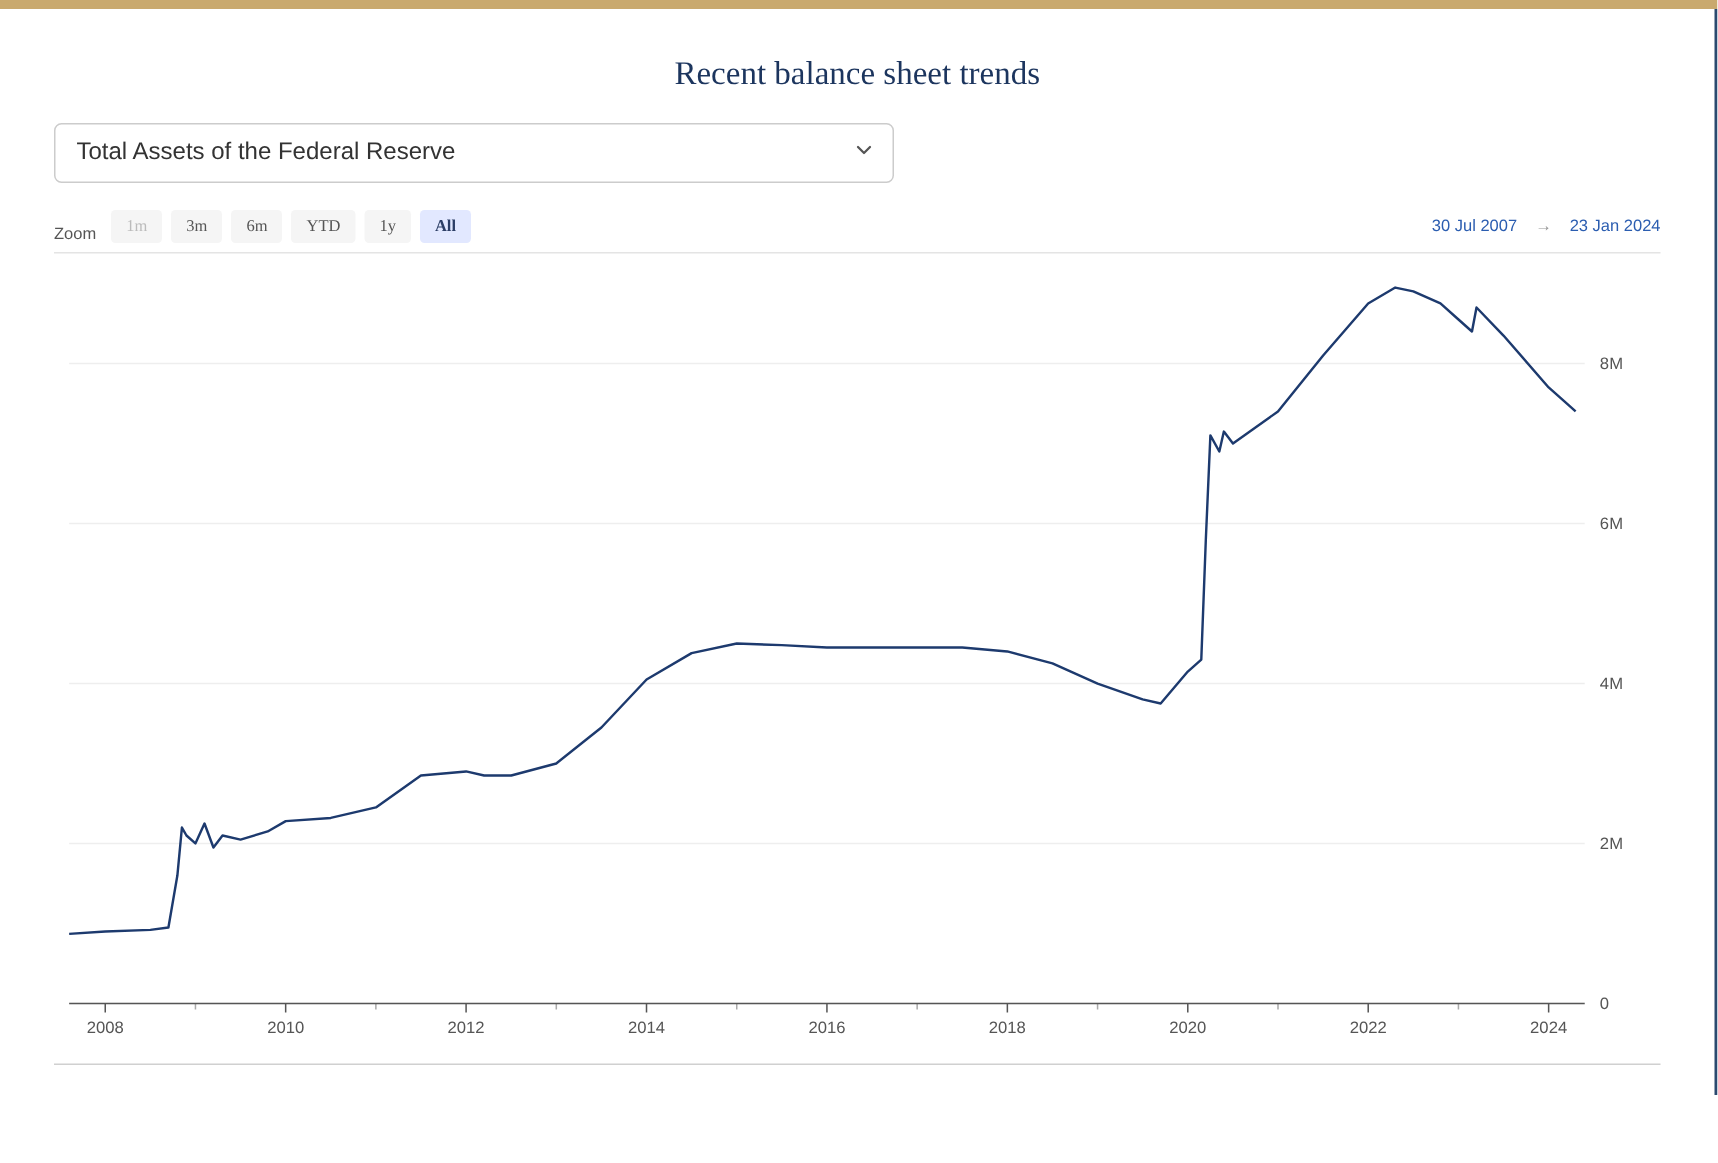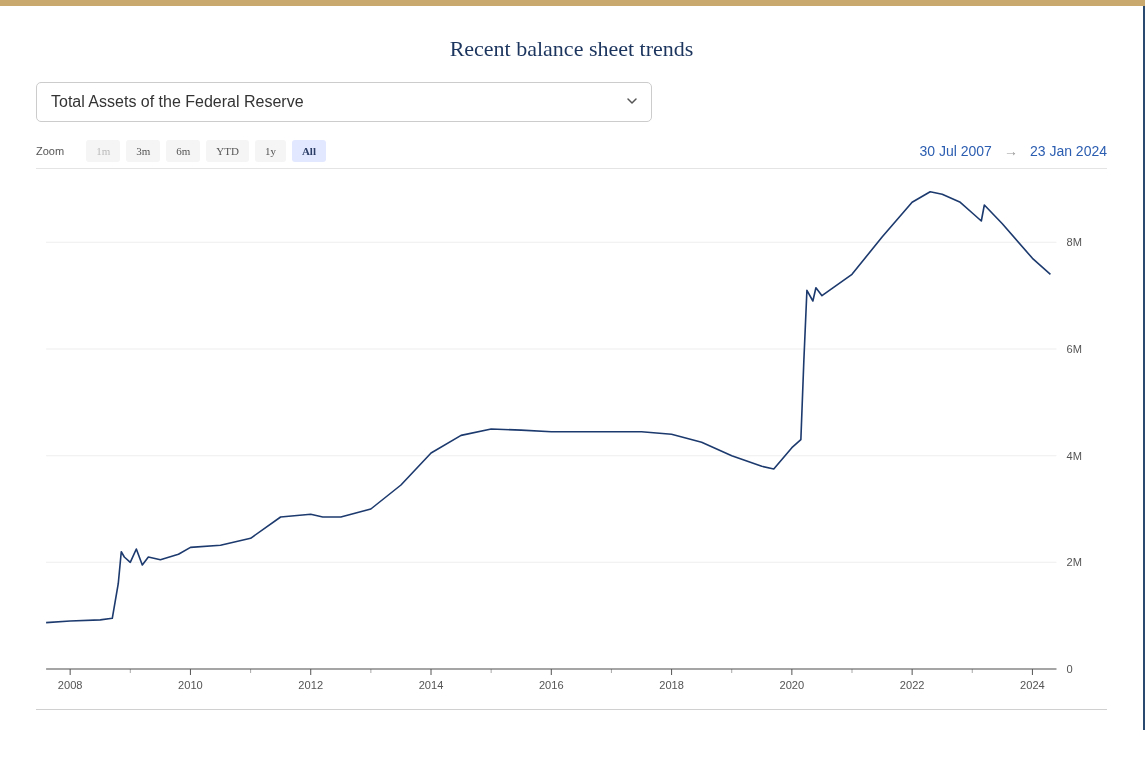--- a/index.html
+++ b/index.html
@@ -26,21 +26,21 @@
     text-align: center;
   }
   .prompt {
     font-size: 15px;
     font-weight: bold;
     margin: 0 0 10px 0;
     color: #222;
   }
   .select-wrap {
     position: relative;
-    width: 616px;
+    width: 560px;
     margin-bottom: 18px;
   }
   .select {
     width: 100%;
     padding: 10px 40px 10px 14px;
     border: 1px solid #ccc;
     border-radius: 5px;
     background: #fff;
     font-size: 16px;
     color: #333;
@@ -58,22 +58,22 @@
   .toolbar {
     display: flex;
     align-items: center;
     justify-content: space-between;
     margin-bottom: 6px;
     font-size: 11px;
     color: #666;
   }
   .zoom-group {
     display: flex;
-    align-items: center;
-    gap: 18px;
+    align-items: flex-end;
+    gap: 6px;
   }
   .zoom-label {
     font-size: 11px;
     color: #555;
     margin-right: 4px;
   }
   .zoom-btn {
     background: #f5f5f5;
     border: none;
     border-radius: 3px;
@@ -89,21 +89,21 @@
   }
   .zoom-btn.active {
     background: #e2e8ff;
     color: #2c3e66;
     font-weight: bold;
   }
   .range-group {
     display: flex;
     align-items: center;
     gap: 12px;
-    font-size: 14px;
+    font-size: 11px;
   }
   .range-date {
     color: #2b5db0;
     cursor: pointer;
   }
   .range-arrow {
     color: #999;
   }
   .chart-frame {
     border-top: 1px solid #e4e4e4;

